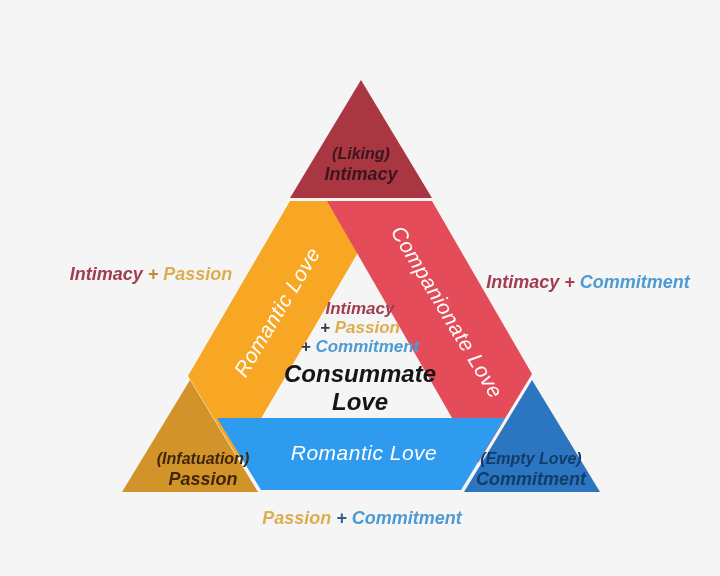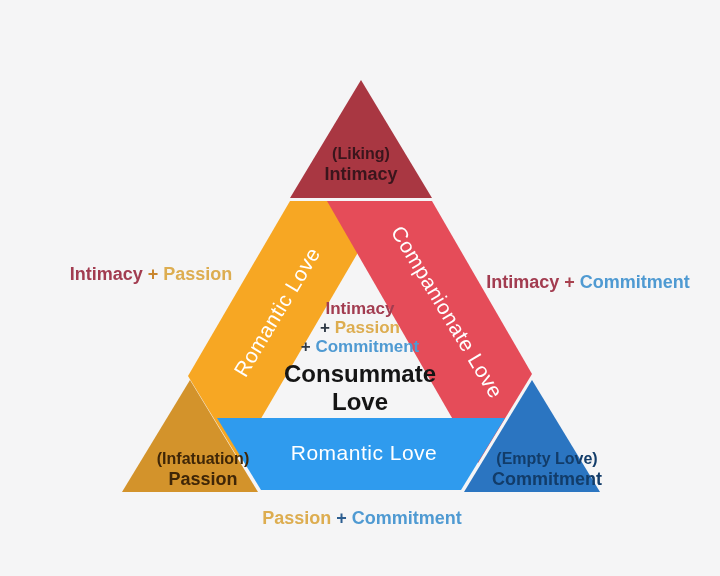--- a/index.html
+++ b/index.html
@@ -6,37 +6,38 @@
   body {
     width: 720px; height: 576px;
     background: #F5F5F6;
     font-family: "Liberation Sans", sans-serif;
     overflow: hidden;
   }
   .stage {
     position: relative;
     width: 720px; height: 472px;
     background: #F5F5F6;
+    font-style: italic;
   }
   .stage svg { position: absolute; left: 0; top: 0; }
   .lbl {
     position: absolute;
     text-align: center;
     white-space: nowrap;
     line-height: 1.22;
   }
   .center-x { transform: translateX(-50%); }
   .center-xy { transform: translate(-50%, -50%); }
 
   
   .corner-label .sub  { display: block; font-size: 16px; font-weight: 600; }
   .corner-label .main { display: block; font-size: 18px; font-weight: 600; }
   .top-corner    { color: #3A151C; }
   .bl-corner     { color: #3F2607; }
-  .br-corner     { color: #123C69; margin-left: 16px; }
+  .br-corner     { color: #123C69; }
 
   
   .band-label {
     color: #FFFFFF;
     font-size: 21px;
     font-weight: 400;
     letter-spacing: 0.5px;
   }
   .rot-left  { transform: translate(-50%, -50%) rotate(-59deg); }
   .rot-right { transform: translate(-50%, -50%) rotate(59deg); }

